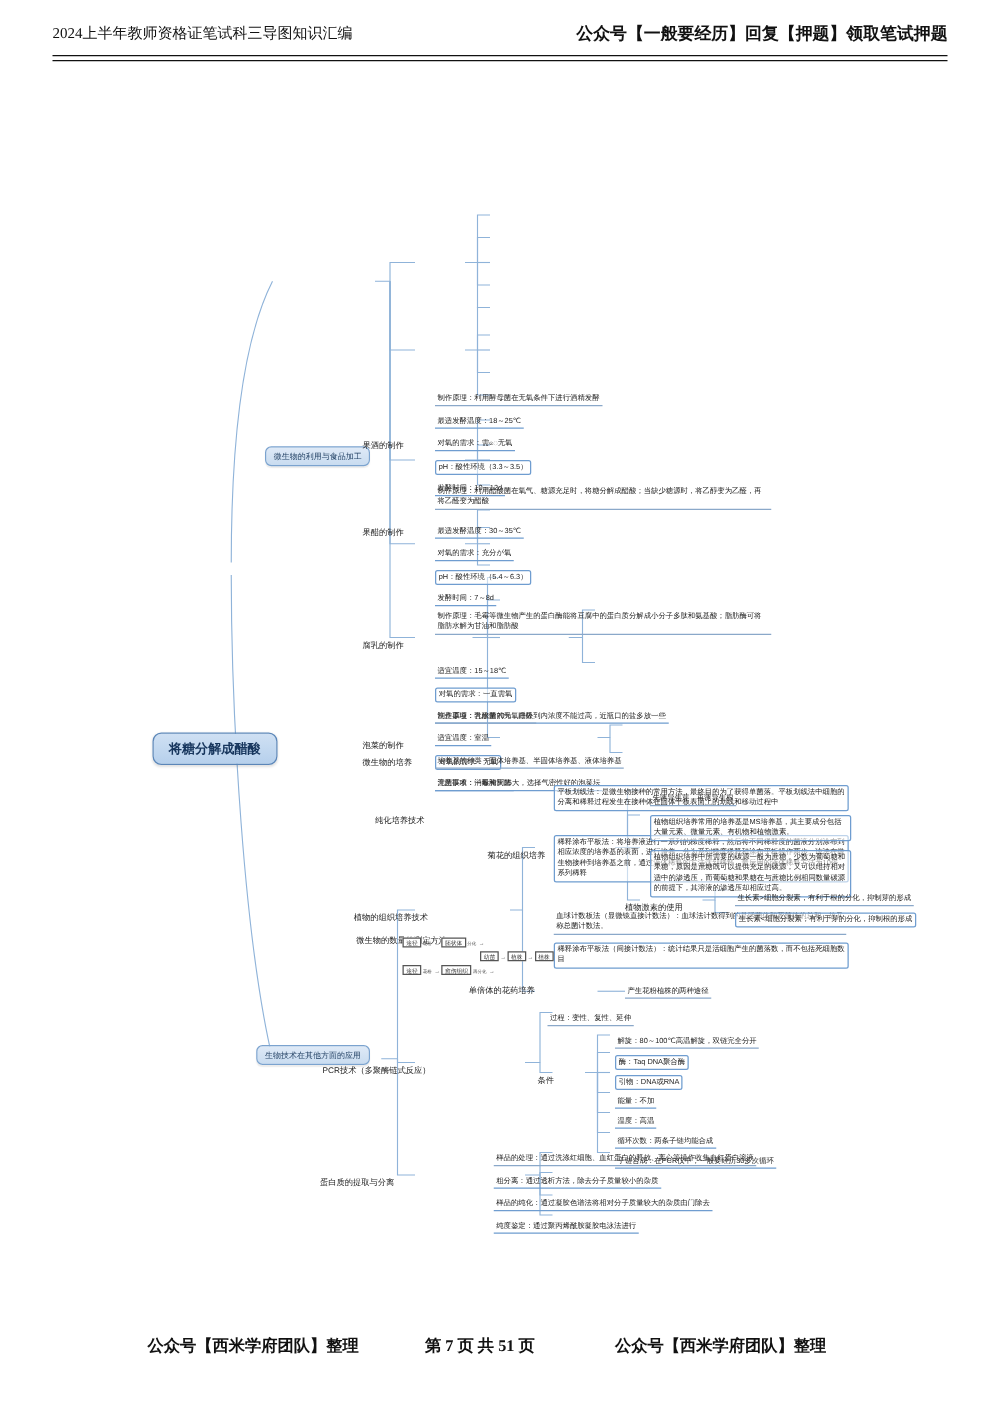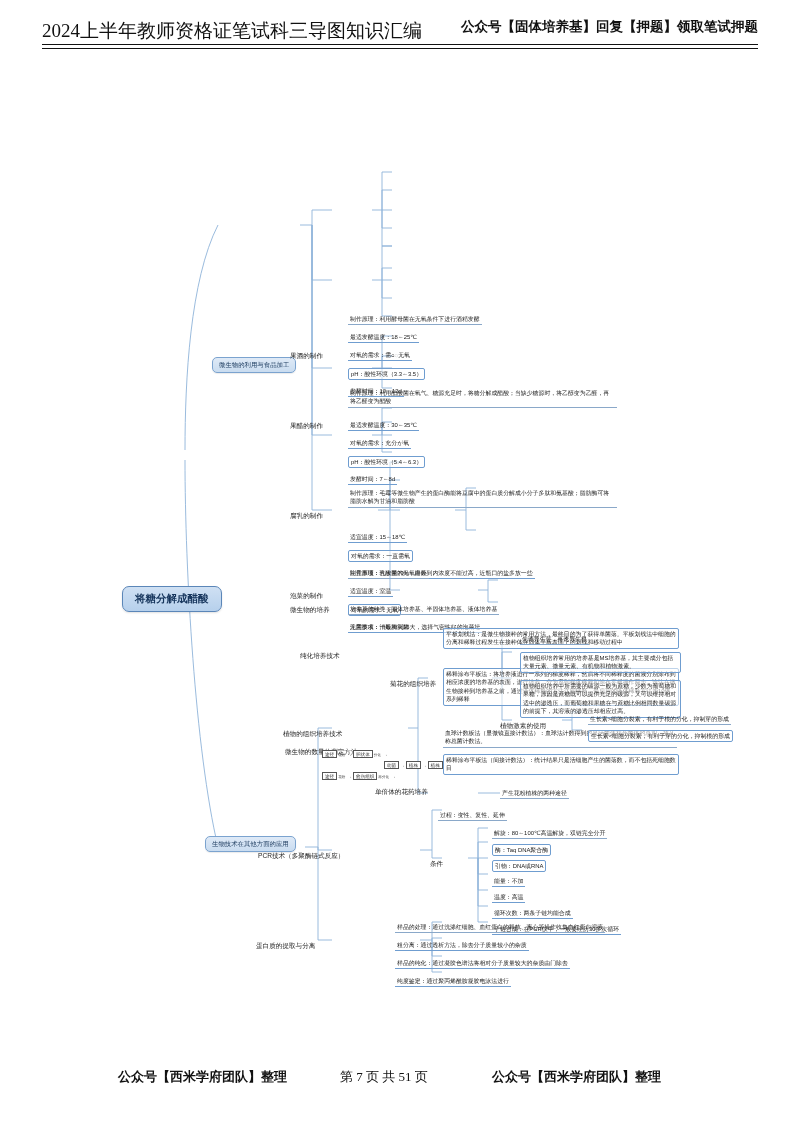--- a/index.html
+++ b/index.html
@@ -9,21 +9,21 @@
     font-family:"Liberation Serif","DejaVu Serif",serif;
     position:relative;
     overflow:hidden;
   }
   .page{position:absolute;inset:0;}
 
   
   .hdr{
     position:absolute;left:42px;top:18px;width:716px;height:30px;
   }
-  .hdr-left{position:absolute;left:0;top:0;font-size:19px;color:#111;white-space:nowrap;}
+  .hdr-left{position:absolute;left:0;top:0;font-size:12px;color:#111;white-space:nowrap;}
   .hdr-right{position:absolute;right:0;top:0;font-size:13.5px;color:#111;font-weight:bold;white-space:nowrap;}
   .hdr-rule1{position:absolute;left:42px;top:44px;width:716px;height:0;border-top:1.6px solid #111;}
   .hdr-rule2{position:absolute;left:42px;top:48px;width:716px;height:0;border-top:0.8px solid #111;}
 
   
   .title{
     position:absolute;left:0;top:100px;width:800px;text-align:center;
     font-size:22px;font-weight:bold;color:#111;letter-spacing:2px;
     font-family:"Liberation Sans","DejaVu Sans",sans-serif;
   }
@@ -89,31 +89,31 @@
   .flow{position:absolute;left:322px;top:600px;font-size:4.6px;color:#333;
         font-family:"Liberation Sans","DejaVu Sans",sans-serif;}
   .fbox{display:inline-block;border:0.7px solid #555;padding:0.5px 2px;background:#fff;}
   .farrow{display:inline-block;padding:0 1px;}
   .fsmall{font-size:3.6px;color:#444;}
 
   
   .ftr{position:absolute;left:0;top:1068px;width:800px;height:24px;}
   .ftr span{position:absolute;font-size:13px;font-weight:bold;color:#111;white-space:nowrap;}
   .ftr .f1{left:118px;top:0;}
-  .ftr .f2{left:340px;top:0;font-weight:normal;}
+  .ftr .f2{left:340px;top:0;font-weight:bold;}
   .ftr .f3{left:492px;top:0;}
 </style>
 </head>
 <body>
 
 <div class="page">
 
   <div class="hdr">
     <div class="hdr-left">2024上半年教师资格证笔试科三导图知识汇编</div>
-    <div class="hdr-right">公众号【固体培养基】回复【押题】领取笔试押题</div>
+    <div class="hdr-right">公众号【一般要经历】回复【押题】领取笔试押题</div>
   </div>
   <div class="hdr-rule1"></div>
   <div class="hdr-rule2"></div>
 
 
 
   <div class="map">
 
     <svg class="links" viewBox="0 0 800 860" preserveAspectRatio="none">
       <g fill="none" stroke="#8fb3d9" stroke-width="0.9">

